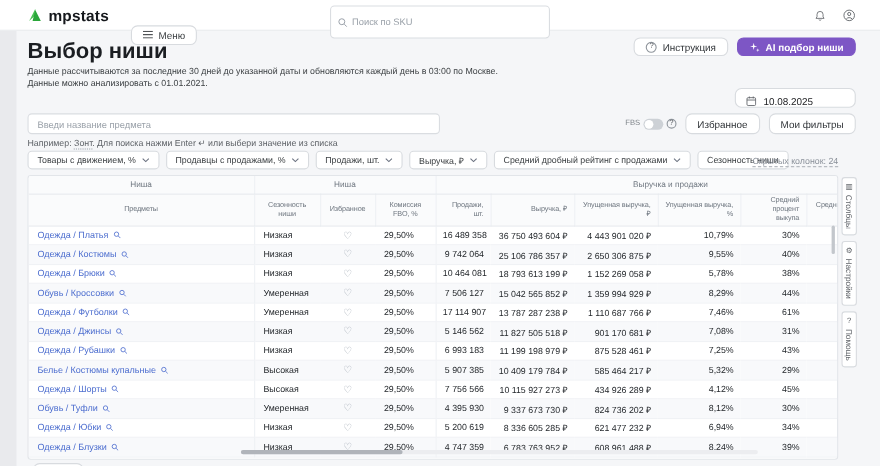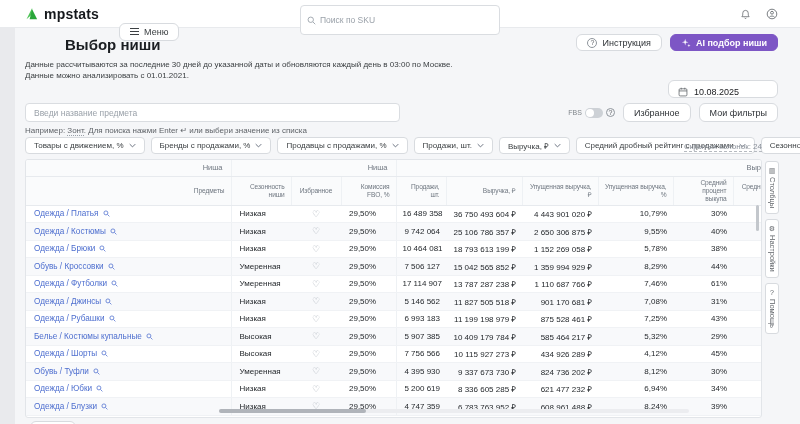--- a/index.html
+++ b/index.html
@@ -28,21 +28,21 @@
     border:1px solid #dadde1; border-radius:4px; background:#fff;
     display:flex; align-items:center; padding:0 6px; gap:4px;
   }
   .sku-search input { border:0; outline:0; flex:1; font-size:8.5px; color:#202124; font-family:inherit; background:transparent; min-width:0; }
   ::placeholder { color:#9aa1a9; }
   .topbar-right { position:absolute; right:22px; top:0; height:28px; display:flex; gap:15px; align-items:center; }
   .icon-btn { background:none; border:0; cursor:pointer; display:flex; align-items:center; }
 
   
   .left-gutter { position:absolute; left:0; top:28px; bottom:0; width:15px; background:#e9eaed; }
-  .page-title { position:absolute; left:25px; top:36px; font-size:15px; font-weight:bold; color:#1b1e22;margin-left:40px; }
+  .page-title { position:absolute; left:25px; top:36px; font-size:20px; font-weight:bold; color:#1b1e22; }
   .top-actions { position:absolute; right:22px; top:34px; display:flex; gap:8px; }
   .btn {
     display:flex; align-items:center; gap:5px; border:1px solid #d8dbdf; border-radius:6px;
     background:#fff; font-size:9px; color:#2f3337; padding:0 10px; height:17px; cursor:pointer;
     white-space:nowrap; font-family:inherit;
   }
   .btn-ai { background:#7d56c5; border-color:#7d56c5; color:#fff; font-weight:bold; }
   .q-circle {
     width:10px; height:10px; border:1px solid #8f959c; border-radius:50%;
     font-size:7px; color:#5f6368; display:flex; align-items:center; justify-content:center; flex:none;
@@ -77,21 +77,21 @@
     border-bottom:1px dashed #b6bac0; cursor:pointer;
   }
 
   
   .table-wrap {
     position:absolute; left:25px; top:159px; width:737px; height:259px;
     background:#fff; border:1px solid #e2e5e9; border-radius:3px; overflow:hidden;
   }
   table { border-collapse:collapse; table-layout:fixed; width:797px; }
   thead { background:#fafbfc; }
-  thead th { font-weight:normal; color:#6f7780; border-bottom:1px solid #e7eaee; border-right:1px solid #eef1f4; text-align:right; }
+  thead th { font-weight:normal; color:#6f7780; border-bottom:1px solid #e7eaee; border-right:1px solid #eef1f4; text-align:center; }
   th.group-cell { font-size:7.5px; padding:0 8px; height:16px; }
   th.hcell { font-size:6.6px; letter-spacing:-0.1px; height:24px; padding:2px 6px; vertical-align:middle; line-height:8px; }
   th.c-fav { text-align:center; }
   th.c-num { text-align:right; }
   tbody td { font-size:8px; color:#24282c; height:17.5px; padding:0 6px; border-bottom:1px solid #f0f2f5; white-space:nowrap; overflow:hidden; }
   tbody tr:nth-child(even) { background:#f8f9fb; }
   tbody td:first-child, tbody td:nth-child(4) { border-right:1px solid #eef1f4; }
   td.c-subject { padding-left:8px; }
   td.c-subject a { color:#4d6ecf; text-decoration:none; font-size:8.2px; cursor:pointer; }
   td.c-season { padding-left:8px; }
@@ -233,26 +233,20 @@
 </div>
 
 <div class="chips" id="chips">
     <div class="chip">
       <span>Товары с движением, %</span>
       <svg width="7" height="5" viewBox="0 0 10 7">
         <polyline points="1,1.5 5,5.5 9,1.5" fill="none" stroke="#6b7280" stroke-width="1.4"></polyline>
       </svg>
     </div>
     <div class="chip">
-      <span>Бренды с продажами, %</span>
-      <svg width="7" height="5" viewBox="0 0 10 7">
-        <polyline points="1,1.5 5,5.5 9,1.5" fill="none" stroke="#6b7280" stroke-width="1.4"></polyline>
-      </svg>
-    </div>
-    <div class="chip">
       <span>Продавцы с продажами, %</span>
       <svg width="7" height="5" viewBox="0 0 10 7">
         <polyline points="1,1.5 5,5.5 9,1.5" fill="none" stroke="#6b7280" stroke-width="1.4"></polyline>
       </svg>
     </div>
     <div class="chip">
       <span>Продажи, шт.</span>
       <svg width="7" height="5" viewBox="0 0 10 7">
         <polyline points="1,1.5 5,5.5 9,1.5" fill="none" stroke="#6b7280" stroke-width="1.4"></polyline>
       </svg>

